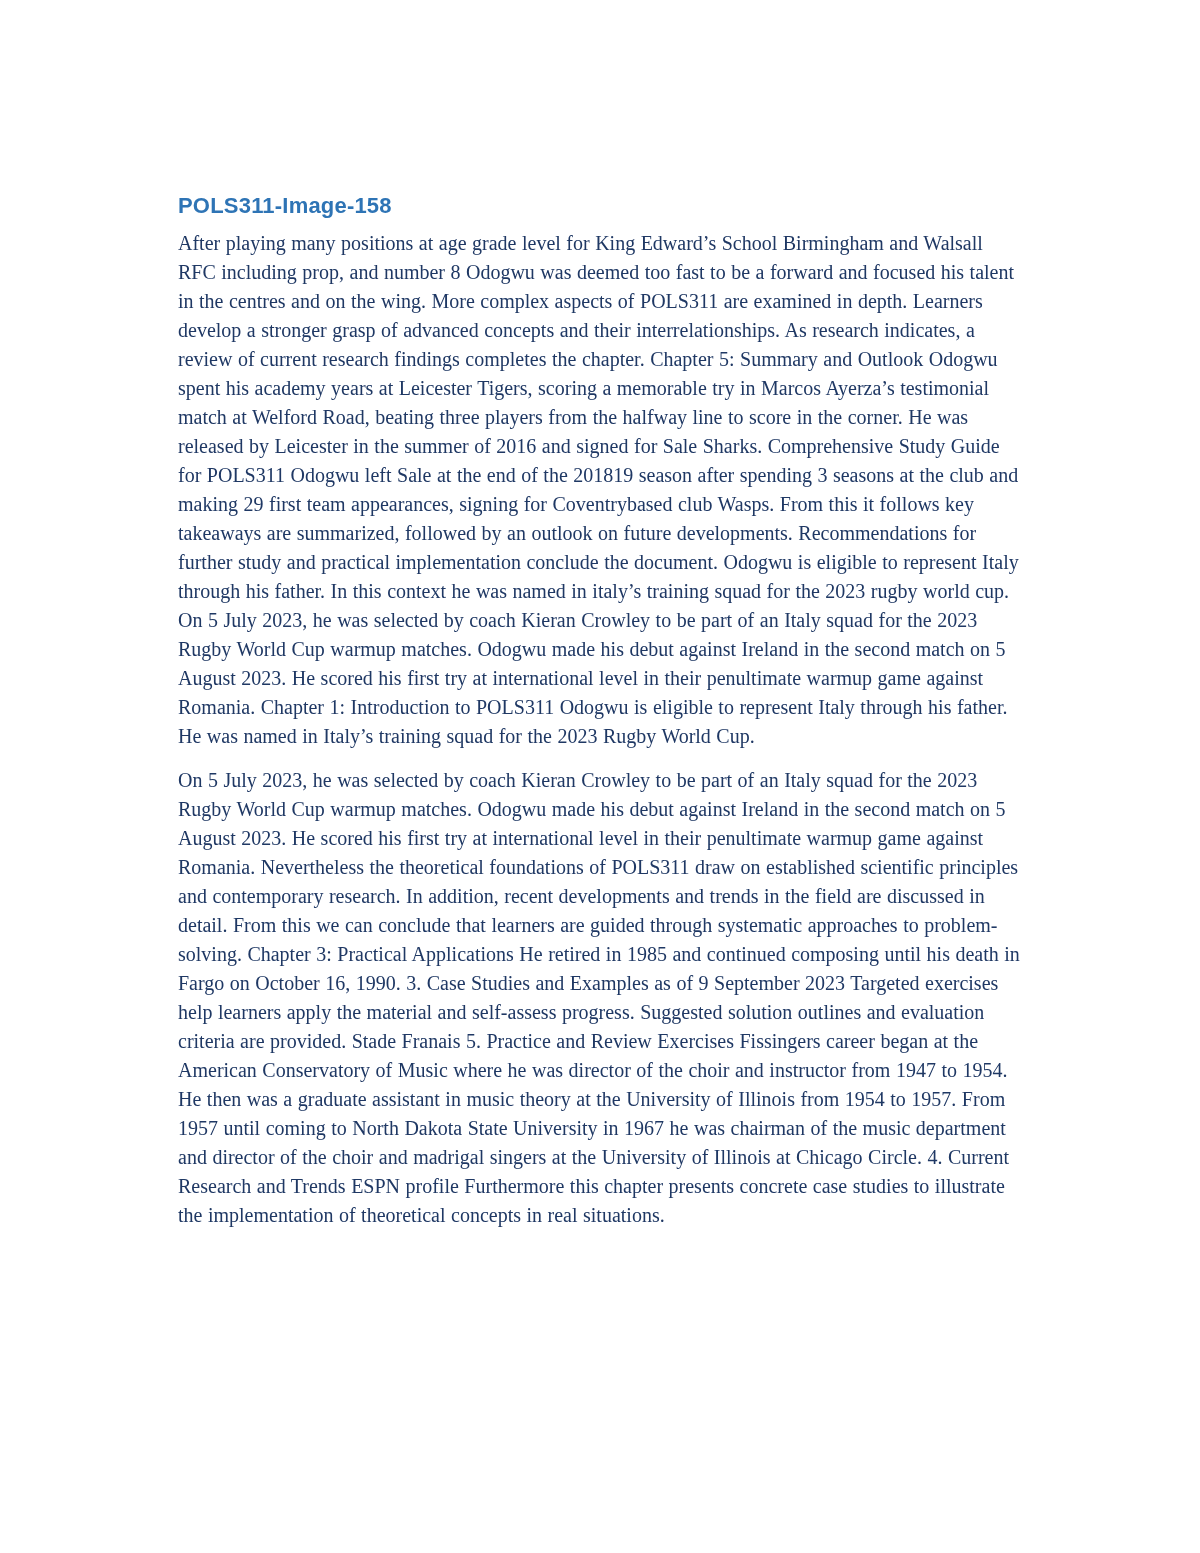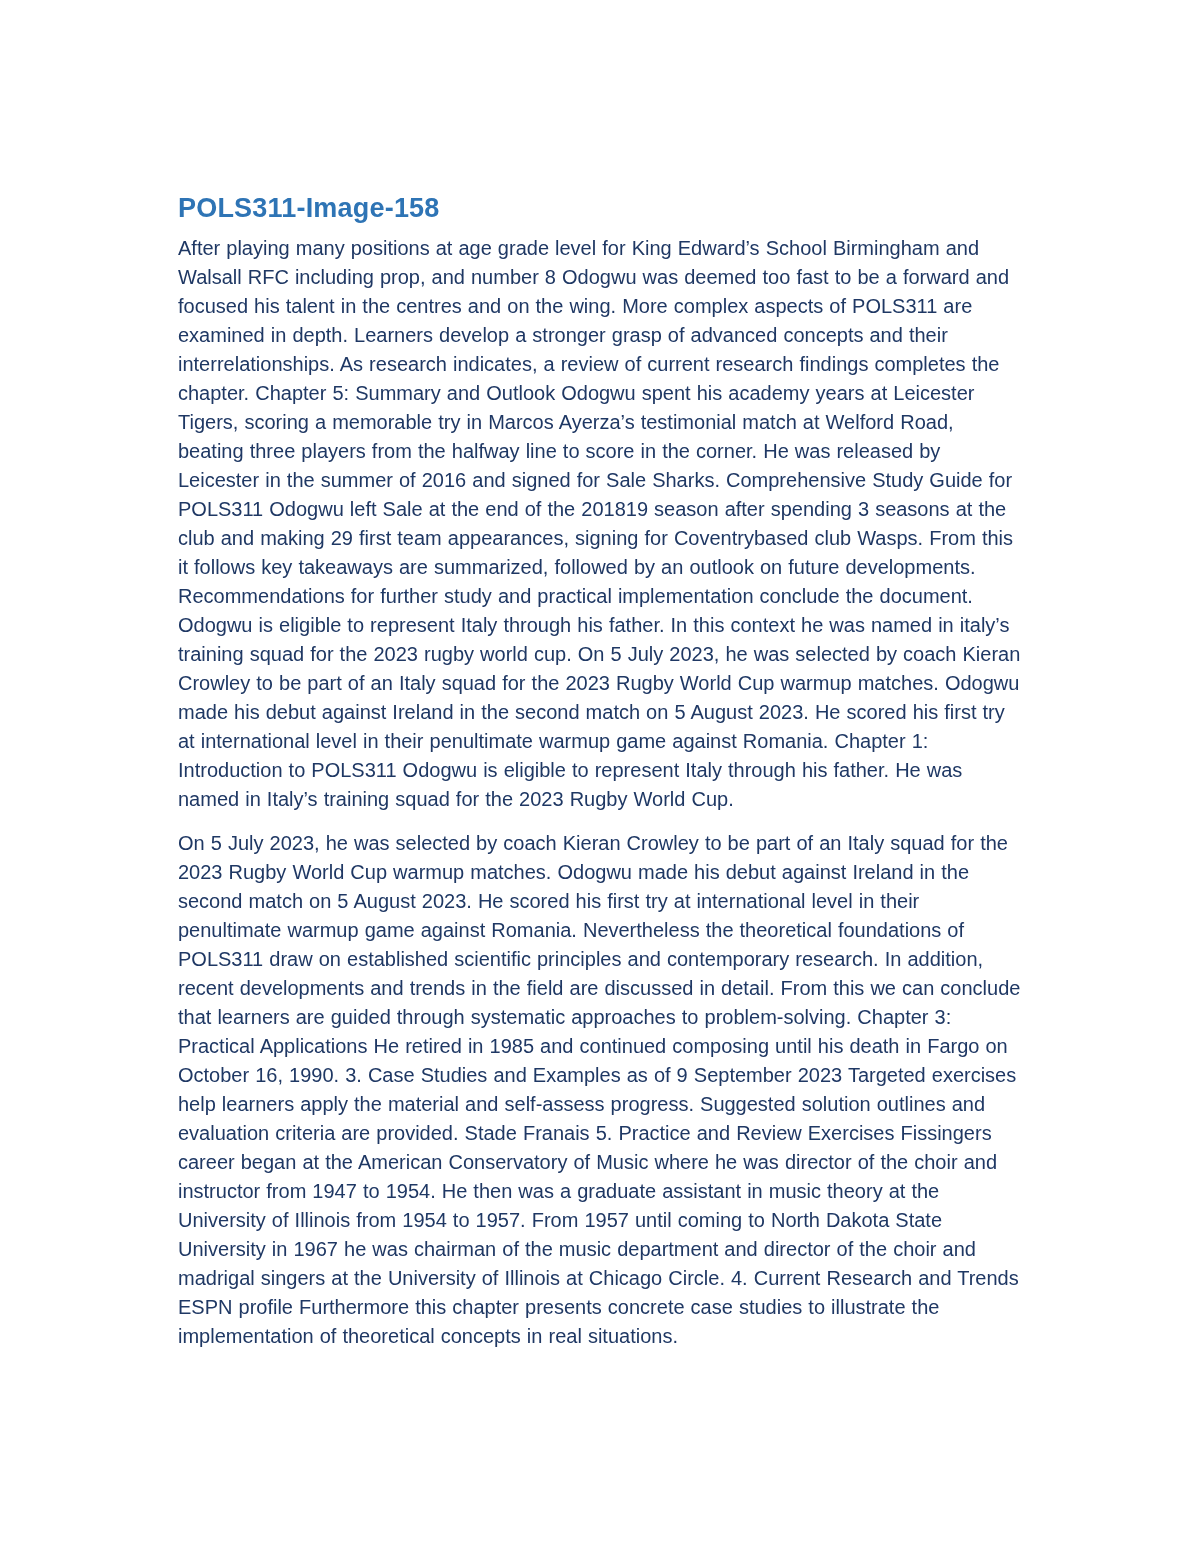--- a/index.html
+++ b/index.html
@@ -16,28 +16,28 @@
   .page {
     box-sizing: border-box;
     width: 1200px;
     height: 1553px;
     background: #ffffff;
     padding: 193px 178px 0 178px;
   }
   .doc-title {
     margin: 0 0 10px 0;
     font-family: "Liberation Sans", sans-serif;
-    font-size: 27px;
+    font-size: 22px;
     font-weight: bold;
     color: #2E74B5;
     letter-spacing: 0.2px;
   }
   .doc-paragraph {
     margin: 0 0 15px 0;
-    font-family: Liberation Sans, sans-serif;
+    font-family: Liberation Serif, serif;
     font-size: 20px;
     line-height: 29px;
     color: #1F3864;
     text-align: left;
     word-spacing: 0.5px;
   }
 </style>
 </head>
 <body>
 

